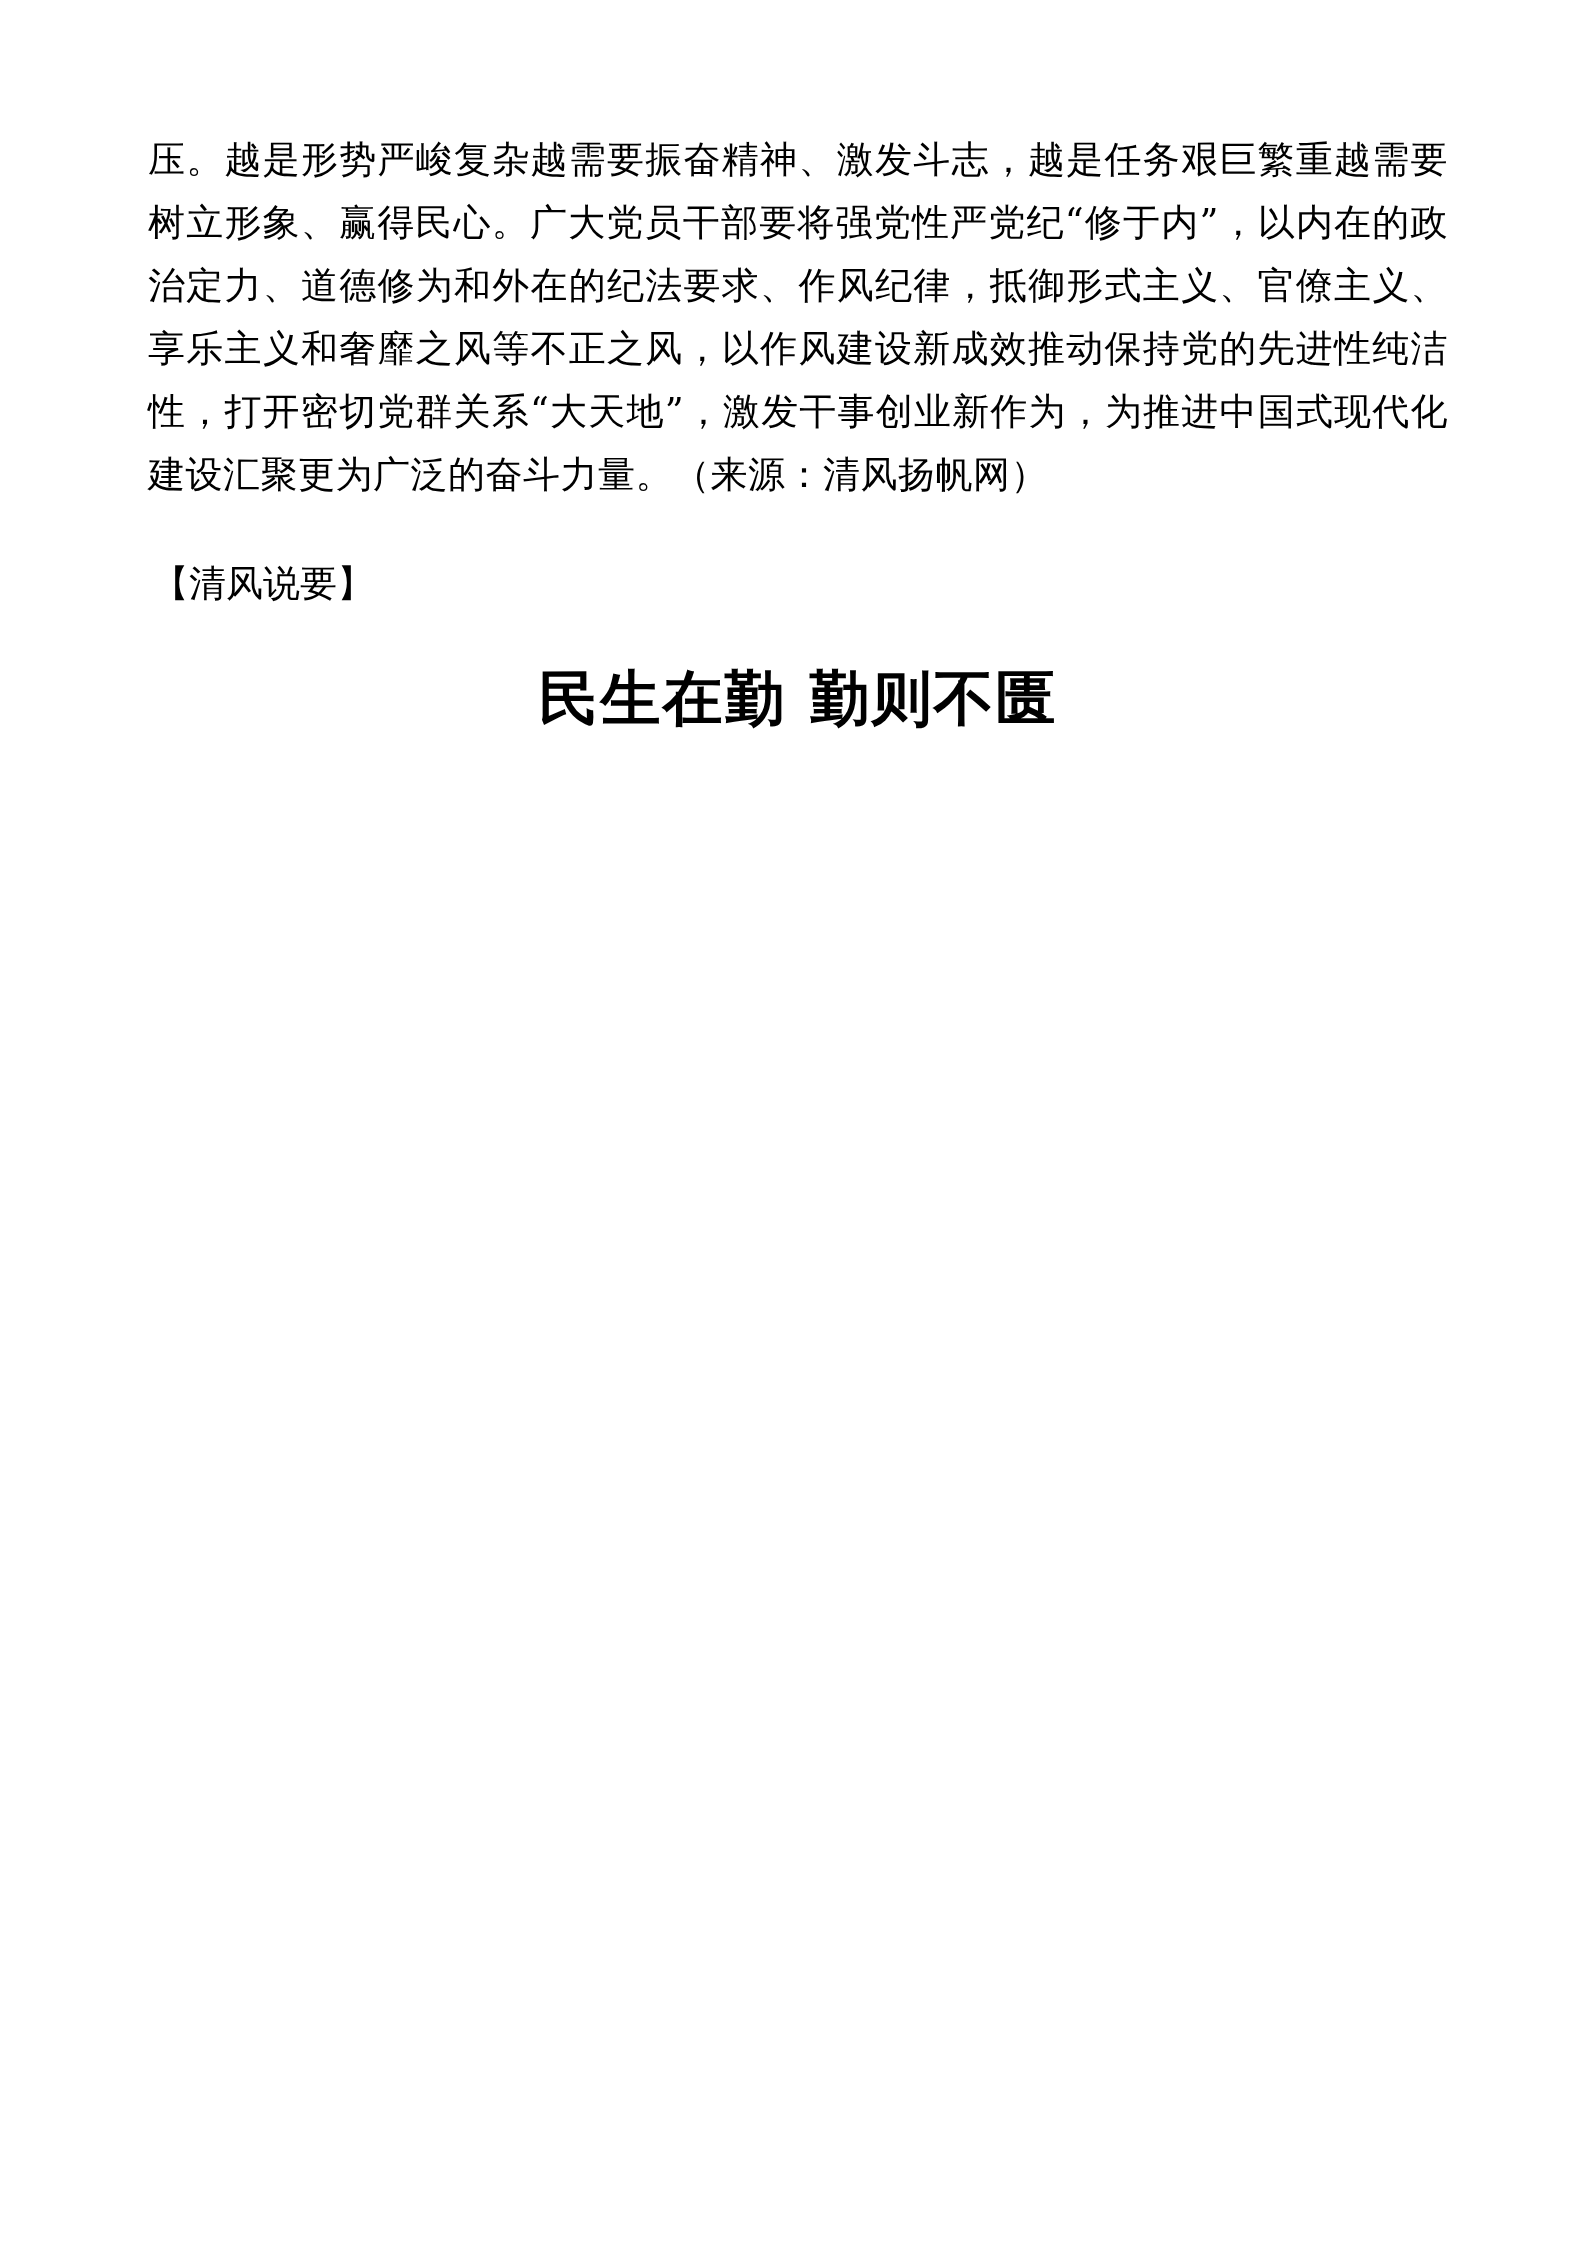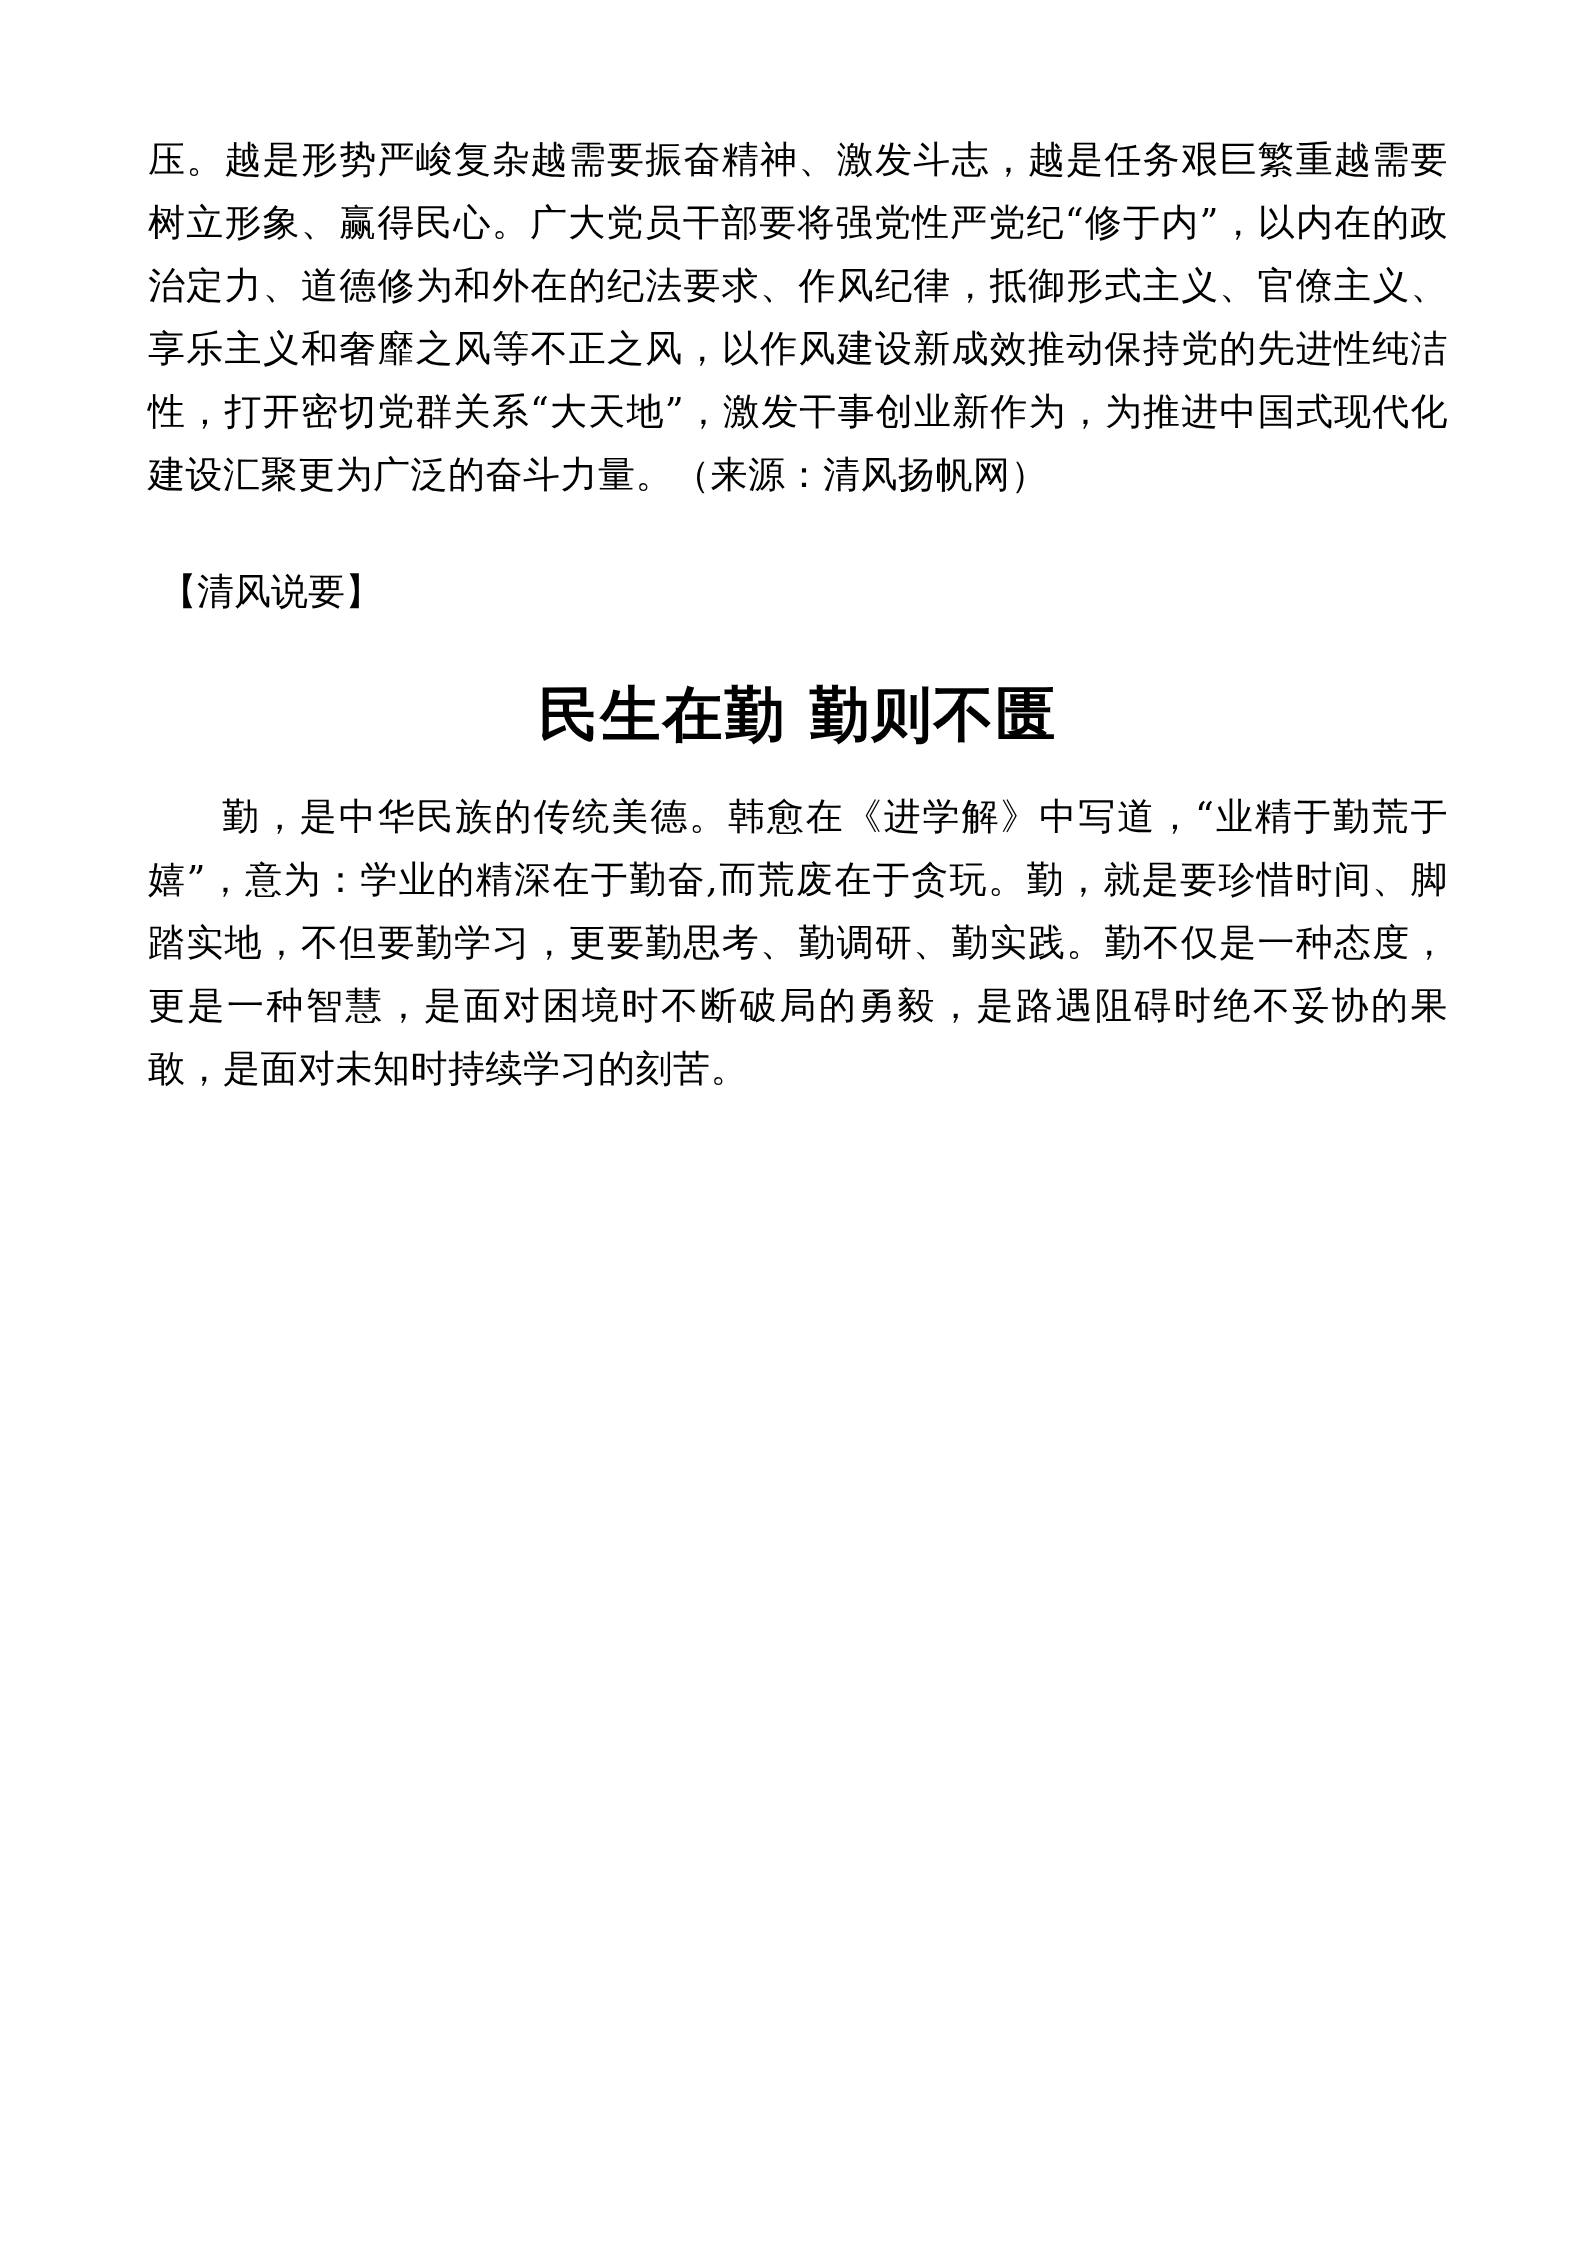--- a/index.html
+++ b/index.html
@@ -30,21 +30,21 @@
     text-justify: inter-ideograph;
     letter-spacing: 0.5px;
     margin: 0;
   }
   .para-indent {
     text-indent: 74px;
   }
   .section-label {
     font-size: 37px;
     line-height: 63px;
-    margin: 12px;
+    margin: 4px;
     padding-top: 42px;
     font-family: Liberation Serif, serif;
   }
   .article-title {
     font-size: 60px;
     font-weight: bold;
     text-align: center;
     line-height: 70px;
     margin: 0;
     padding-top: 44px;
@@ -71,20 +71,19 @@
 
   <div class="content">
 
     <p class="para">压。越是形势严峻复杂越需要振奋精神、激发斗志，越是任务艰巨繁重越需要树立形象、赢得民心。广大党员干部要将强党性严党纪“修于内”，以内在的政治定力、道德修为和外在的纪法要求、作风纪律，抵御形式主义、官僚主义、享乐主义和奢靡之风等不正之风，以作风建设新成效推动保持党的先进性纯洁性，打开密切党群关系“大天地”，激发干事创业新作为，为推进中国式现代化建设汇聚更为广泛的奋斗力量。（来源：清风扬帆网）</p>
 
     <p class="section-label">【清风说要】</p>
 
     <h1 class="article-title">民生在勤  勤则不匮</h1>
 
     <div class="body-block">
-      <p class="para para-indent">勤，是中华民族的传统美德。韩愈在《进学解》中写道，“业精于勤荒于嬉”，意为：学业的精深在于勤奋,而荒废在于贪玩。勤，就是要珍惜时间、脚踏实地，不但要勤学习，更要勤思考、勤调研、勤实践。勤不仅是一种态度，更是一种智慧，是面对困境时不断破局的勇毅，是路遇阻碍时绝不妥协的果敢，是面对未知时持续学习的刻苦。</p>
     </div>
 
   </div>
 
   <div class="page-number">- 4 -</div>
 
 </div>
 
 </body></html>

